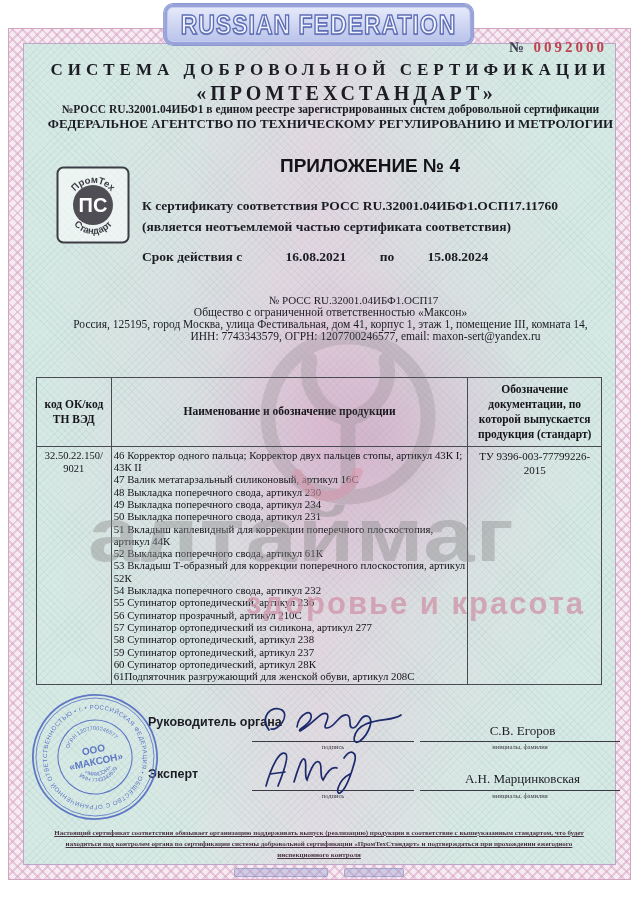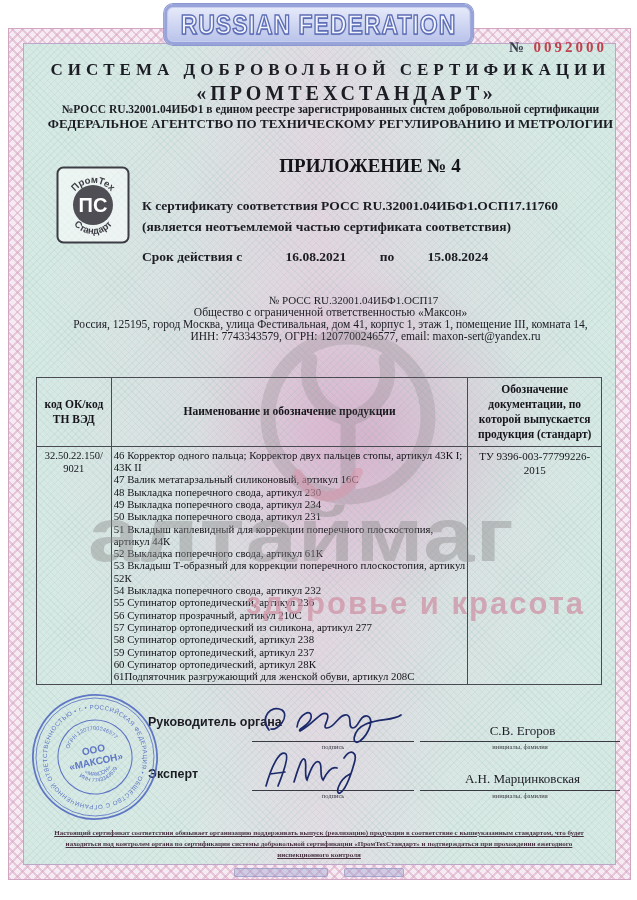--- a/index.html
+++ b/index.html
@@ -35,21 +35,21 @@
   .cert-no .pref{color:#3b3b4e;letter-spacing:1px;}
   .cert-no .num{color:#c2404f;letter-spacing:3px;margin-left:5px;}
   .t-center{position:absolute;left:0;width:100%;text-align:center;z-index:3;margin-left:12px;}
   .title1{top:60px;font-size:17px;font-weight:bold;letter-spacing:5px;}
   .title2{top:82px;font-size:20px;font-weight:bold;letter-spacing:4px;padding-left:16px;}
   .registry{top:103px;font-size:11.5px;font-weight:bold;}
   .agency{top:116px;font-size:13px;font-weight:bold;}
   
   .logo{position:absolute;left:56px;top:166px;z-index:3;}
   .appx-title{position:absolute;left:150px;top:155px;width:440px;text-align:center;z-index:3;
-        font-family:Liberation Serif, serif;font-weight:bold;font-size:19px;color:#141418;}
+        font-family:Liberation Sans, sans-serif;font-weight:bold;font-size:19px;color:#141418;}
   .appx-lines{position:absolute;left:142px;top:196px;width:475px;z-index:3;
         font-size:13.5px;font-weight:bold;line-height:1.55;}
   .validity{position:absolute;left:142px;top:249px;z-index:3;font-size:13.5px;font-weight:bold;}
   .validity .d1{margin-left:40px;}
   .validity .to{margin-left:30px;}
   .validity .d2{margin-left:30px;}
   
   .org-title{top:277px;font-family:"Liberation Sans",sans-serif;font-weight:bold;font-size:13px;letter-spacing:.5px;}
   .org-number{top:294px;font-size:11px;padding-left:23px;}
   .org-company{top:306px;font-size:11.5px;}

